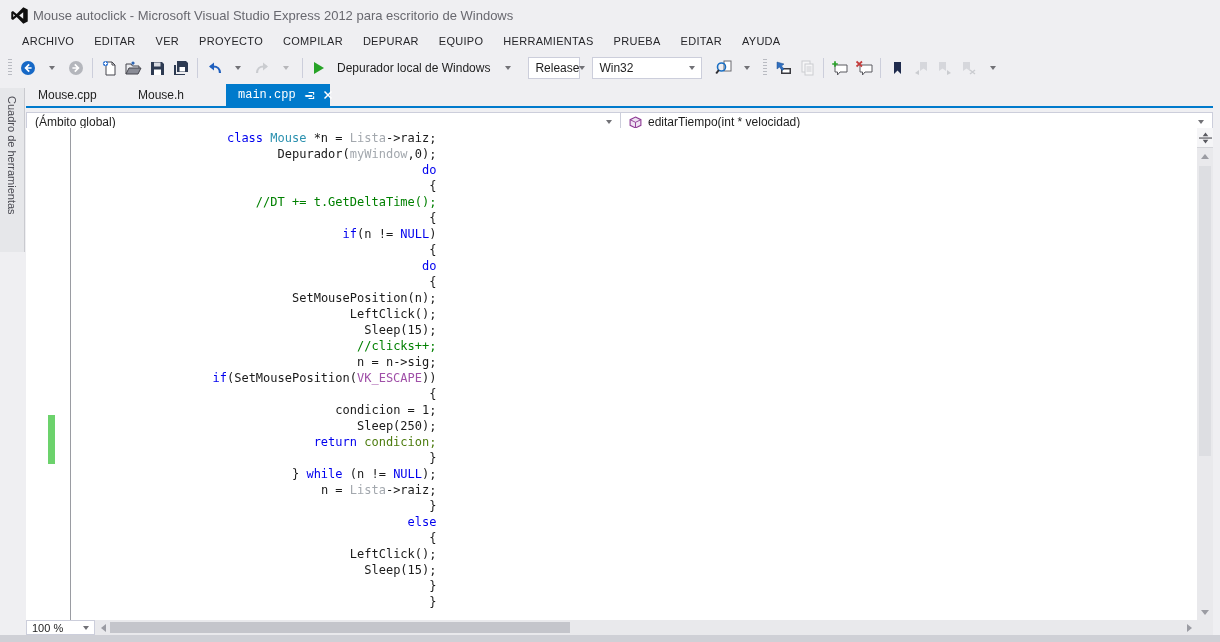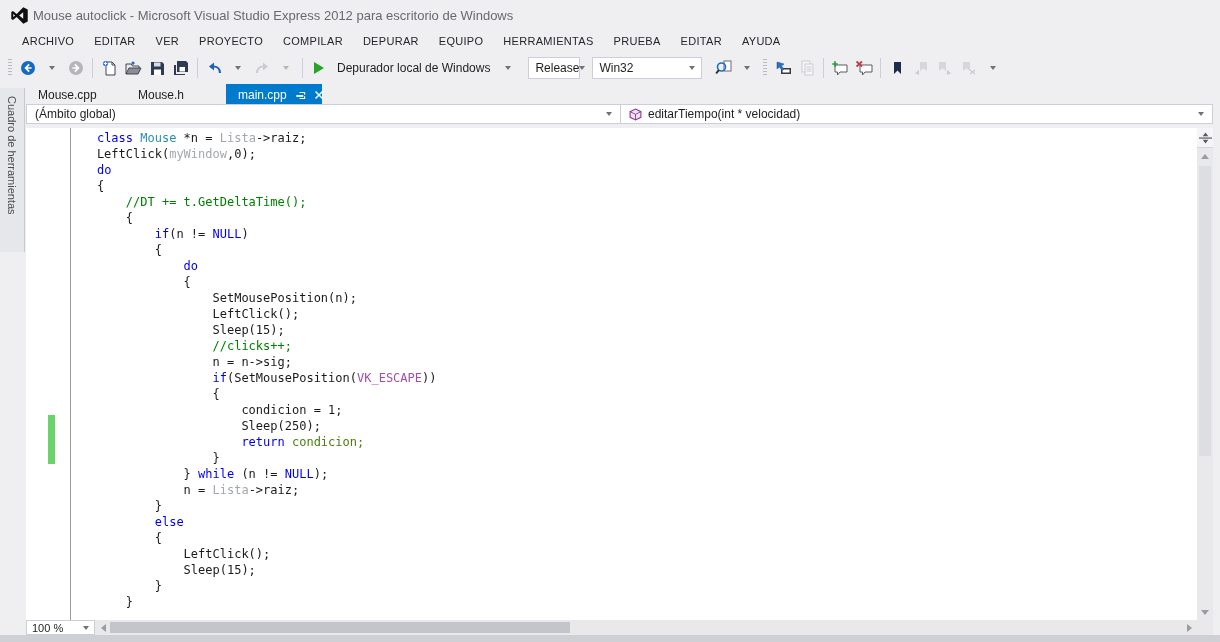--- a/index.html
+++ b/index.html
@@ -31,30 +31,30 @@
   .vtext { writing-mode:vertical-lr; font-size:11px; color:#4A4A52; white-space:nowrap; }
 
   
   .tabs { left:26px; top:84px; height:22px; display:flex;text-align:center; }
   .tab { height:22px; display:flex; align-items:center; padding-left:12px; font-size:12px; color:#1E1E1E; }
   .tab.active { background:#007ACC; color:#fff; }
   .tab-icon { margin-left:8px; display:flex; }
   .blueline { left:26px; top:106px; width:1187px; height:2px; background:#007ACC; }
 
   
-  .navbar { left:26px; top:104px; width:1187px; height:20px; display:flex; }
+  .navbar { left:26px; top:112px; width:1187px; height:20px; display:flex; }
   .navcombo { background:#fff; border:1px solid #CCCEDB; height:20px; display:flex; align-items:center; font-size:12px; color:#1E1E1E; padding:0 8px; }
   .navcombo .spacer { flex:1; }
 
   
   .editor { left:26px; top:128px; width:1171px; height:492px; background:#fff; overflow:hidden; }
   .margin-divider { left:44px; top:0; width:1px; height:492px; background:#9A9CA2; }
   .changebar { left:22px; top:287px; width:7px; height:49px; background:#6CD26C; }
   .code-area { left:42px; top:2px; font-family:"DejaVu Sans Mono", monospace; font-size:12px; line-height:16px; }
-  .code-line { white-space:pre; height:16px; }
+  .code-line { white-space:pre; height:16px;text-align:right; }
 
   
   .vscroll { left:1197px; top:128px; width:16px; height:492px; background:#E9E9EC; }
   .splitterbox { left:1197px; top:128px; width:16px; height:20px; background:#F5F5F7; border-bottom:1px solid #D4D5DA; display:flex; align-items:center; justify-content:center; }
   .sarrow { width:16px; height:16px; display:flex; align-items:center; justify-content:center; }
   .tri-up { width:0; height:0; border-left:4px solid transparent; border-right:4px solid transparent; border-bottom:5px solid #9B9CA3; }
   .tri-down { width:0; height:0; border-left:4px solid transparent; border-right:4px solid transparent; border-top:5px solid #9B9CA3; }
   .tri-left { width:0; height:0; border-top:4px solid transparent; border-bottom:4px solid transparent; border-right:5px solid #9B9CA3; }
   .tri-right { width:0; height:0; border-top:4px solid transparent; border-bottom:4px solid transparent; border-left:5px solid #9B9CA3; }
   .vthumb { left:1199px; top:166px; width:12px; height:290px; background:#DDDEE2; }
@@ -282,21 +282,21 @@
   <span class="vtext">Cuadro de herramientas</span>
 </div>
 
 <div class="abs tabs" id="tabs">
     <div class="tab" style="width: 100px;">
       <span>Mouse.cpp</span>
     </div>
     <div class="tab" style="width: 100px;">
       <span>Mouse.h</span>
     </div>
-    <div class="tab active" style="width: 96px;">
+    <div class="tab active" style="width: 104px; font-family: Liberation Mono, monospace;">
       <span>main.cpp</span>
       <span class="tab-icon">
         <svg width="11" height="11" viewBox="0 0 12 12">
           <path d="M1 6.5h3.5" stroke="#fff" stroke-width="1.3"></path>
           <rect x="4.5" y="3" width="2" height="7" transform="rotate(-90 5.5 6.5)" fill="#fff"></rect>
           <path d="M5 2.8h5.5v2.4" fill="none" stroke="#fff" stroke-width="1.2"></path>
           <path d="M5 9.2h5.5V6.8" fill="none" stroke="#fff" stroke-width="1.2"></path>
         </svg>
       </span>
       <span class="tab-icon">
@@ -325,21 +325,21 @@
     <span class="spacer"></span>
     <span class="caret"></span>
   </div>
 </div>
 
 <div class="abs editor">
   <div class="abs changebar"></div>
   <div class="abs margin-divider"></div>
   <div class="abs code-area" id="code">
       <div class="code-line"><span style="color: rgb(26, 26, 26);">    </span><span style="color: rgb(0, 0, 238);">class</span><span style="color: rgb(26, 26, 26);"> </span><span style="color: rgb(43, 145, 175);">Mouse</span><span style="color: rgb(26, 26, 26);"> *n = </span><span style="color: rgb(163, 168, 174);">Lista</span><span style="color: rgb(26, 26, 26);">-&gt;raiz;</span></div>
-      <div class="code-line"><span style="color: rgb(26, 26, 26);">    LeftClick(</span><span style="color: rgb(163, 168, 174);">myWindow</span><span style="color: rgb(26, 26, 26);">,0);</span></div>
+      <div class="code-line"><span style="color: rgb(26, 26, 26);">    Depurador(</span><span style="color: rgb(163, 168, 174);">myWindow</span><span style="color: rgb(26, 26, 26);">,0);</span></div>
       <div class="code-line"><span style="color: rgb(26, 26, 26);">    </span><span style="color: rgb(0, 0, 238);">do</span></div>
       <div class="code-line"><span style="color: rgb(26, 26, 26);">    {</span></div>
       <div class="code-line"><span style="color: rgb(0, 128, 0);">        //DT += t.GetDeltaTime();</span></div>
       <div class="code-line"><span style="color: rgb(26, 26, 26);">        {</span></div>
       <div class="code-line"><span style="color: rgb(26, 26, 26);">            </span><span style="color: rgb(0, 0, 238);">if</span><span style="color: rgb(26, 26, 26);">(n != </span><span style="color: rgb(0, 0, 238);">NULL</span><span style="color: rgb(26, 26, 26);">)</span></div>
       <div class="code-line"><span style="color: rgb(26, 26, 26);">            {</span></div>
       <div class="code-line"><span style="color: rgb(26, 26, 26);">                </span><span style="color: rgb(0, 0, 238);">do</span></div>
       <div class="code-line"><span style="color: rgb(26, 26, 26);">                {</span></div>
       <div class="code-line"><span style="color: rgb(26, 26, 26);">                    SetMousePosition(n);</span></div>
       <div class="code-line"><span style="color: rgb(26, 26, 26);">                    LeftClick();</span></div>

